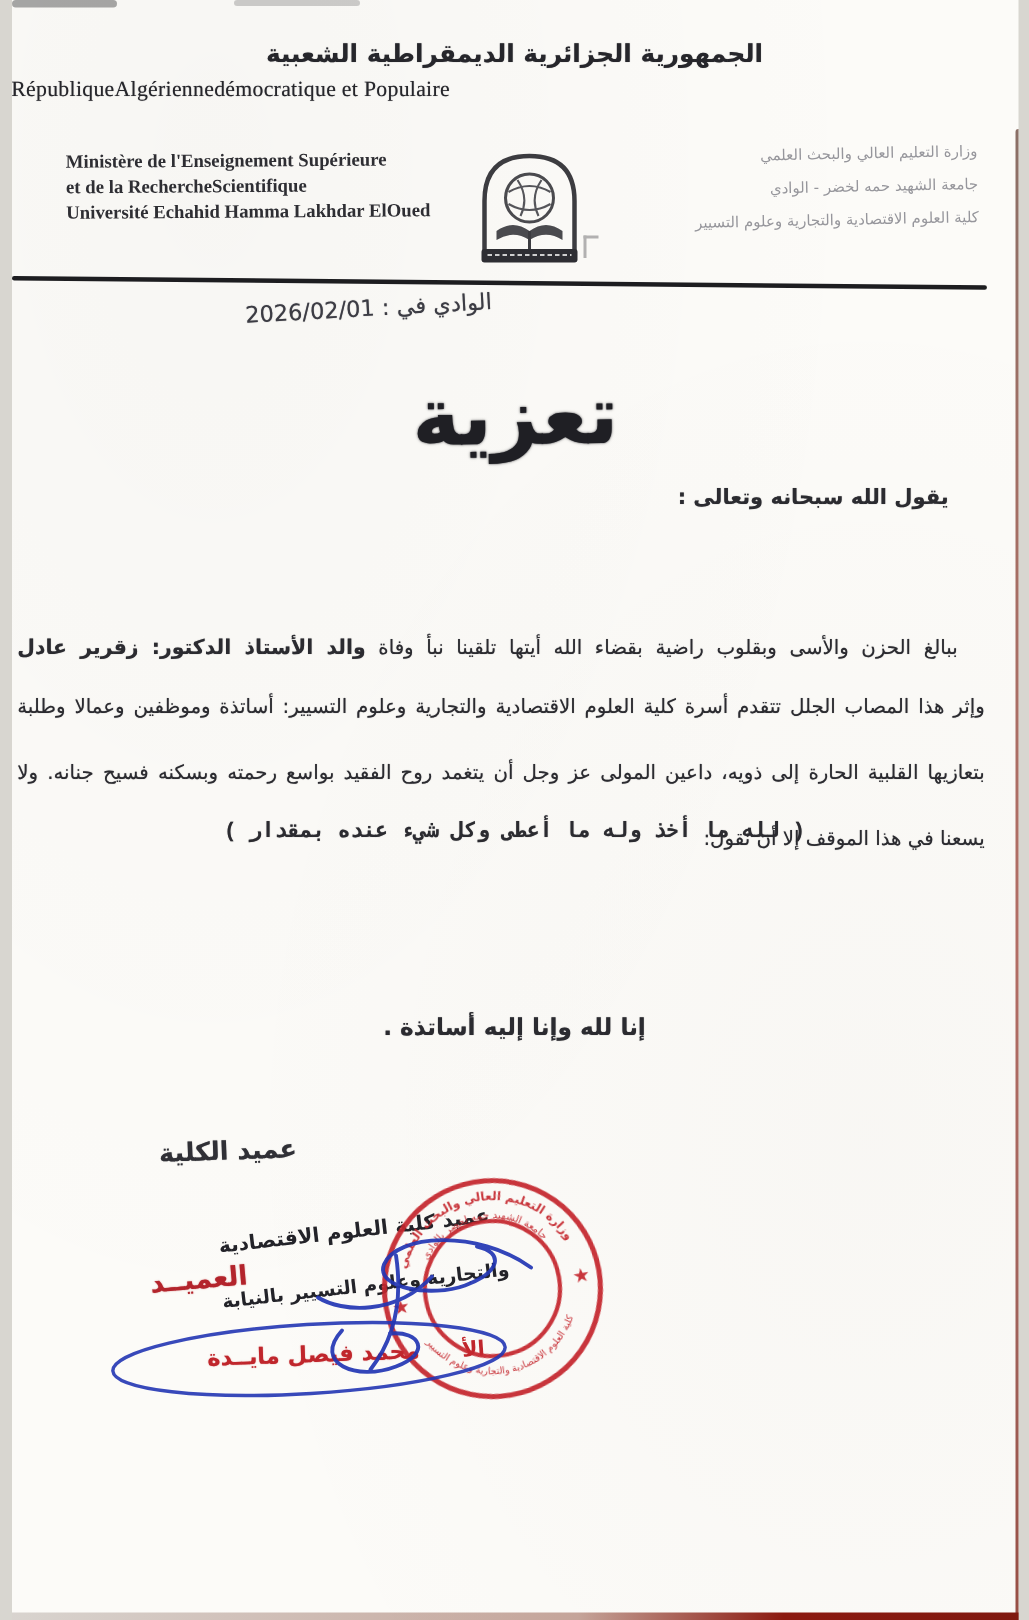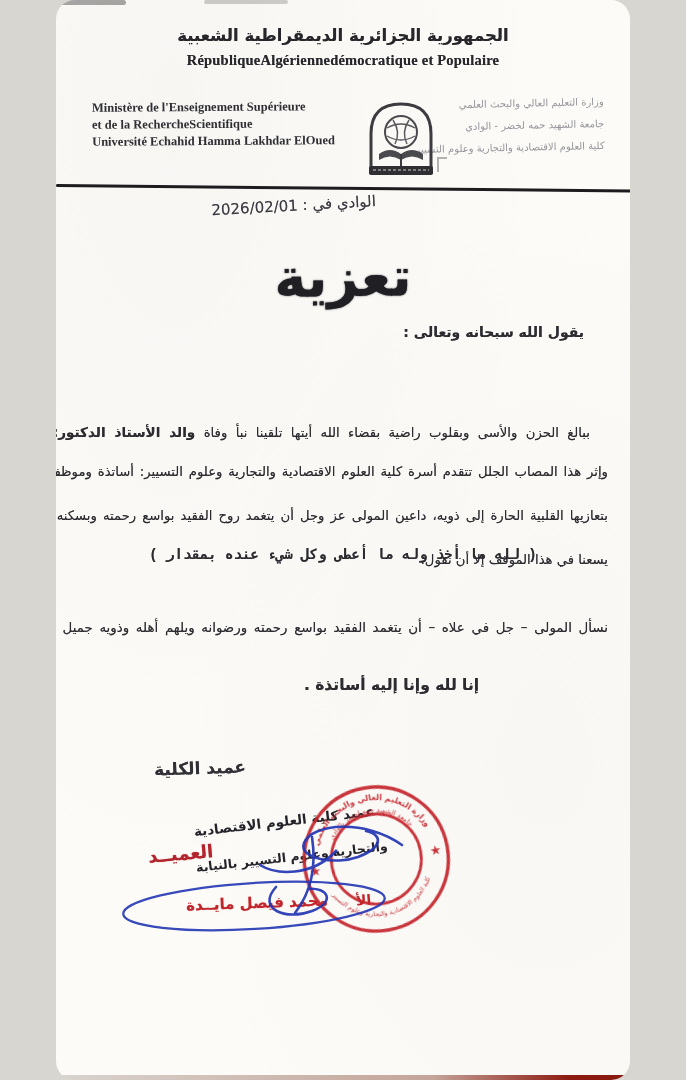--- a/index.html
+++ b/index.html
@@ -1,32 +1,31 @@
 <!DOCTYPE html>
 <html lang="ar"><head>
 <meta charset="utf-8">
 <style>
   html,body{margin:0;padding:0;background:#d8d6d0;}
   .page{
-    position:relative;width:574px;height:1080px;margin:0 auto;overflow:hidden;
+    position:relative;width:671px;height:1080px;margin:0 auto;overflow:hidden;
     background:
       radial-gradient(ellipse at 20% 10%, rgba(0,0,0,0.018), transparent 60%),
       radial-gradient(ellipse at 85% 70%, rgba(60,40,30,0.02), transparent 55%),
       #fcfbf8;
     font-family:"DejaVu Sans", sans-serif;
     color:#2b2b30;
-    border-radius:19px;
   }
   .ar{direction:rtl;unicode-bidi:embed;}
   .abs{position:absolute;}
   .ink{text-shadow:0 0 .6px rgba(30,30,35,.55);}
 
   
   .republic-ar{top:26px;left:0;width:100%;text-align:center;font-size:16.5px;font-weight:bold;color:#26262b;}
-  .republic-fr{top:52px;left:0;width:100%;text-align:center;font-size:14.5px;font-weight:bold;
+  .republic-fr{top:52px;left:0;width:100%;text-align:left;font-size:14.5px;font-weight:normal;
     font-family:"Liberation Serif", serif;color:#26262b;letter-spacing:.2px;}
   .ministry-fr{top:99px;left:36px;font-family:"Liberation Serif", serif;font-weight:bold;
     font-size:12.5px;line-height:17px;color:#2e2e33;transform:rotate(-.4deg);}
   .ministry-ar{top:93px;right:26px;text-align:right;font-size:10px;line-height:22px;
     color:#85858c;transform:rotate(-1.2deg);opacity:.85;}
   .logo{top:96px;left:301px;}
 
   
   .divider{top:184px;left:0;width:650px;height:2.6px;background:#1d1d20;transform:rotate(.55deg);transform-origin:left center;border-radius:2px;}
   .bracket-artifact{top:157px;left:381px;width:8px;height:13px;border-left:2px solid #9a9a9a;border-top:2px solid #9a9a9a;opacity:.75;}
@@ -111,21 +110,20 @@
   <div class="abs doc-title ar">تعزية</div>
 
   <div class="abs intro ar ink">يقول الله سبحانه وتعالى :</div>
 
   <div class="abs p1 ar ink"><span>ببالغ الحزن والأسى وبقلوب راضية بقضاء الله أيتها تلقينا نبأ وفاة </span><b>والد الأستاذ الدكتور: زقرير عادل</b></div>
 
   <div class="abs p2 ar ink">وإثر هذا المصاب الجلل تتقدم أسرة كلية العلوم الاقتصادية والتجارية وعلوم التسيير: أساتذة وموظفين وعمالا وطلبة بتعازيها القلبية الحارة إلى ذويه، داعين المولى عز وجل أن يتغمد روح الفقيد بواسع رحمته وبسكنه فسيح جنانه. ولا يسعنا في هذا الموقف إلا أن نقول:</div>
 
   <div class="abs quote ar ink">( لله ما أخذ وله ما أعطى وكل شيء عنده بمقدار )</div>
 
-  <div class="abs p3 ar ink">نسأل المولى – جل في علاه – أن يتغمد الفقيد بواسع رحمته ورضوانه ويلهم أهله وذويه جميل الصبر والسلوان.</div>
 
   <div class="abs istirja ar ink">إنا لله وإنا إليه أساتذة .</div>
 
   <div class="abs dean-title ar ink">عميد الكلية</div>
 
   <div class="abs sig-line1 ar">عميد كلية العلوم الاقتصادية</div>
   <div class="abs sig-line2 ar">والتجارية وعلوم التسيير بالنيابة</div>
   <div class="abs dean-word ar">العميــد</div>
 
   <div class="abs stamp">

